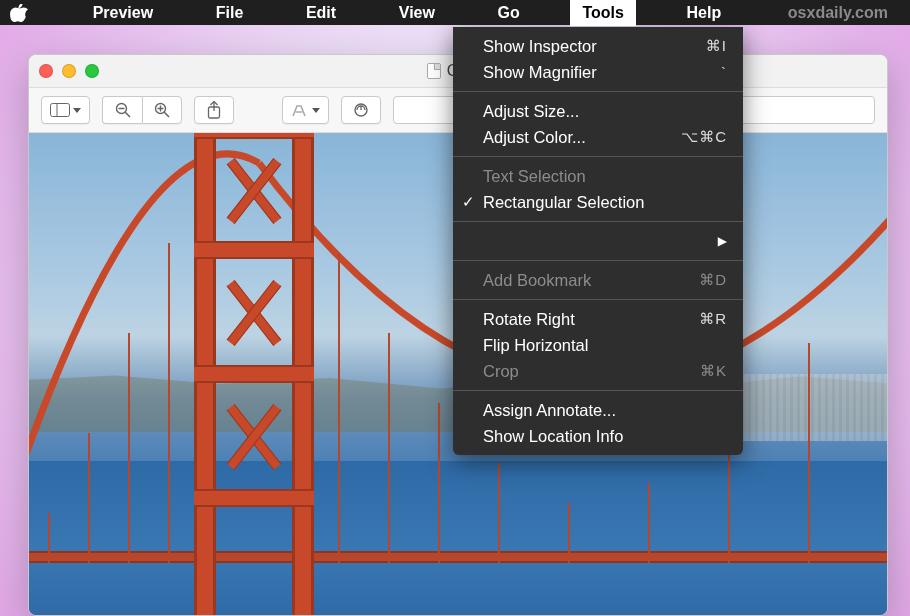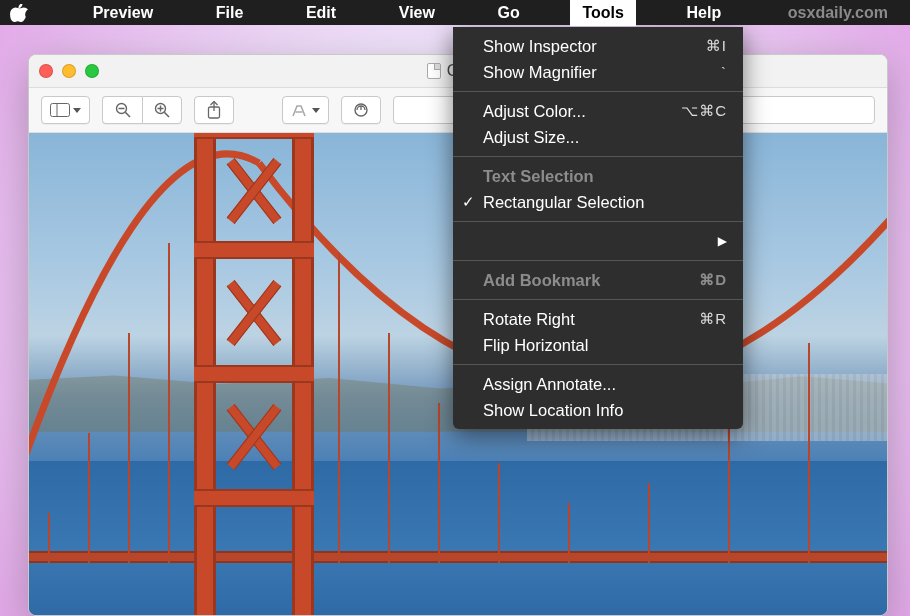--- a/index.html
+++ b/index.html
@@ -31,21 +31,21 @@
     padding: 6px 0; font-size: 16.5px;
     z-index: 25;
     margin-left: 12px;
   }
   .dd-item {
     display: flex; align-items: center; height: 26px;
     padding: 0 16px 0 30px; position: relative; white-space: nowrap;
   }
   .dd-item .label { flex: 1; }
   .dd-item .shortcut { color: #ddd; font-size: 15px; letter-spacing: 1px; }
-  .dd-item.disabled { color: #8c8c8c; font-weight: bold; }
+  .dd-item.disabled { color: #8c8c8c; }
   .dd-item.disabled .shortcut { color: #8c8c8c; }
   .dd-item .check { position: absolute; left: 9px; font-size: 15px; }
   .dd-item .arrow { margin-left: auto; font-size: 12px; }
   .dd-sep { height: 1px; background: #555; margin: 6px 0; }
 
   
   .window {
     position: absolute; top: 54px; left: 28px; width: 860px; height: 562px;
     background: #fff; border-radius: 8px; box-shadow: 0 12px 40px rgba(0,0,0,0.25);
     overflow: hidden; border: 1px solid #c9c9c9;
@@ -270,25 +270,25 @@
     <div class="dd-item">
       <span class="label">Show Inspector</span>
       <span class="shortcut">⌘I</span>
     </div>
     <div class="dd-item">
       <span class="label">Show Magnifier</span>
       <span class="shortcut">`</span>
     </div>
     <div class="dd-sep"></div>
     <div class="dd-item">
+      <span class="label">Adjust Size...</span>
+    </div>
+    <div class="dd-item">
       <span class="label">Adjust Color...</span>
       <span class="shortcut">⌥⌘C</span>
-    </div>
-    <div class="dd-item">
-      <span class="label">Adjust Size...</span>
     </div>
     <div class="dd-sep"></div>
     <div class="dd-item disabled">
       <span class="label">Text Selection</span>
     </div>
     <div class="dd-item">
       <span class="check">✓</span>
       <span class="label">Rectangular Selection</span>
     </div>
     <div class="dd-sep"></div>
@@ -301,20 +301,24 @@
       <span class="shortcut">⌘D</span>
     </div>
     <div class="dd-sep"></div>
     <div class="dd-item">
       <span class="label">Rotate Right</span>
       <span class="shortcut">⌘R</span>
     </div>
     <div class="dd-item">
       <span class="label">Flip Horizontal</span>
     </div>
+    <div class="dd-item disabled">
+      <span class="label">Crop</span>
+      <span class="shortcut">⌘K</span>
+    </div>
     <div class="dd-sep"></div>
     <div class="dd-item">
       <span class="label">Assign Annotate...</span>
     </div>
     <div class="dd-item">
       <span class="label">Show Location Info</span>
     </div>
   </div>
 
 </body></html>

